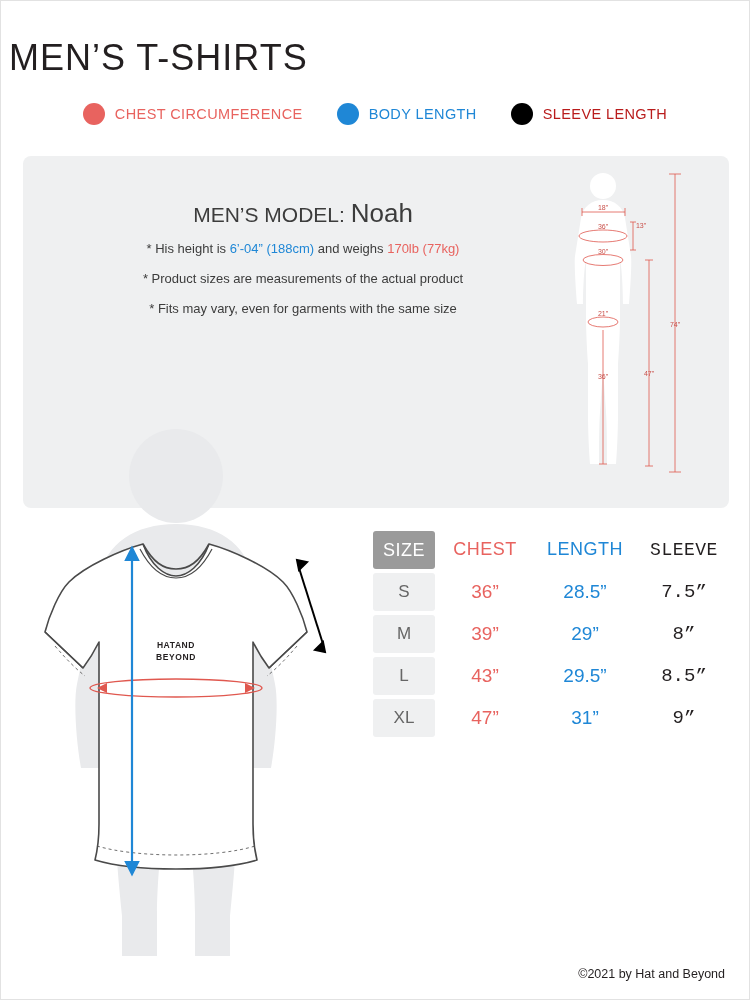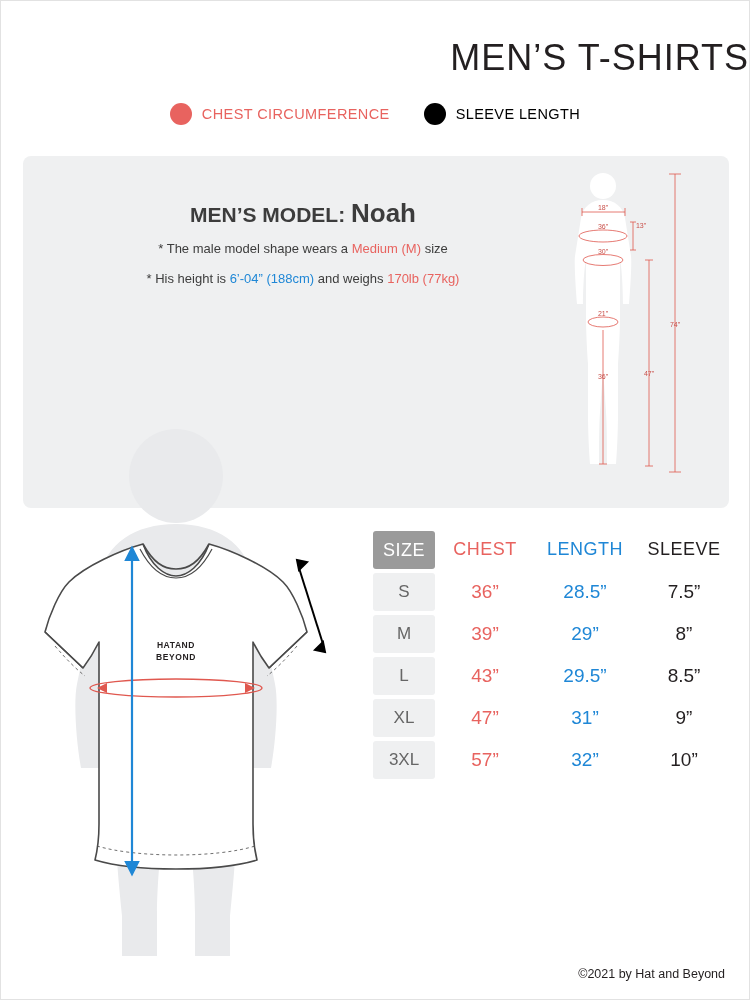--- a/index.html
+++ b/index.html
@@ -15,26 +15,27 @@
   }
   .page {
     position: relative;
     width: 750px;
     height: 1000px;
     border: 1px solid #e2e2e2;
   }
 
   
   .title {
-    text-align: right;
+    text-align: left;
     font-size: 36px;
     letter-spacing: 1px;
     font-weight: 400;
     margin: 36px 0 0 0;
     color: #231f20;
+    padding-left: 8px;
   }
 
   
   .legend {
     display: flex;
     justify-content: center;
     align-items: center;
     gap: 34px;
     margin-top: 24px;
   }
@@ -52,21 +53,21 @@
     background: #eff0f1;
     border-radius: 8px;
   }
   .model-heading {
     position: absolute;
     left: 40px;
     top: 42px;
     width: 480px;
     text-align: center;
     font-size: 21px;
-    font-weight: 700;
+    font-weight: 400;
     color: #3c3c3c;
   }
   .model-heading .model-name { font-size: 26px; }
   .notes {
     position: absolute;
     left: 40px;
     top: 84px;
     width: 480px;
     text-align: center;
   }
@@ -106,21 +107,21 @@
   }
   .trow { display: flex; align-items: center; height: 41px; }
   .trow + .trow { margin-top: 1px; }
   .cell {
     text-align: center;
     font-size: 19px;
   }
   .c-size { width: 62px; }
   .c-chest { width: 100px; color: #e8635f; }
   .c-length { width: 100px; color: #1f87d6; }
-  .c-sleeve { width: 98px; color: #231f20; }
+  .c-sleeve { width: 98px; color: #231f20; font-family: Liberation Mono, monospace; }
   .header .cell { font-size: 18px; letter-spacing: .5px; }
   .header .c-size {
     background: #9a9a9a;
     color: #ffffff;
     height: 38px;
     line-height: 38px;
     border-radius: 3px;
   }
   .header .c-chest { color: #e8635f; }
   .header .c-length { color: #1f87d6; }
@@ -149,38 +150,41 @@
 <div class="page">
 
   <h1 class="title">MEN’S T-SHIRTS</h1>
 
   <div class="legend">
     <div class="legend-item">
       <span class="legend-dot" style="background:#e8635f"></span>
       <span class="legend-label" style="color:#e8635f">CHEST CIRCUMFERENCE</span>
     </div>
     <div class="legend-item">
+      <span class="legend-dot" style="background:#1f87d6"></span>
+      <span class="legend-label" style="color:#1f87d6">BODY LENGTH</span>
+    </div>
+    <div class="legend-item">
       <span class="legend-dot" style="background:#000000"></span>
-      <span class="legend-label" style="color:#000000">SLEEVE LENGTH</span>
+      <span class="legend-label" style="color:#b91c1c">SLEEVE LENGTH</span>
     </div>
   </div>
 
   <div class="info-panel">
 
     <div class="model-heading">
       <span>MEN’S MODEL: </span><span class="model-name">Noah</span>
     </div>
 
     <div class="notes">
-      <div class="note">
-        <span>* The male model shape wears a </span><span class="hl-red">Medium (M)</span><span> size</span>
-      </div>
       <div class="note">
         <span>* His height is </span><span class="hl-blue">6’-04” (188cm)</span><span> and weighs </span><span class="hl-red">170lb (77kg)</span>
       </div>
+      <div class="note">* Product sizes are measurements of the actual product</div>
+      <div class="note">* Fits may vary, even for garments with the same size</div>
     </div>
 
     <div class="figure-wrap">
       <svg width="170" height="340" viewBox="0 0 170 340">
 
         <g fill="#ffffff" stroke="none">
           <circle cx="62" cy="22" r="13"></circle>
           <path d="M62 36 C50 36 42 43 40 54 L34 92 C33 100 35 128 36 140 L42 140 C42 128 43 104 45 96
                    L45 150 C45 168 46 186 47 200 L47 250 C47 266 48 288 49 300 L58 300
                    C58 286 58 262 59 248 L62 204 L65 248 C66 262 66 286 66 300 L75 300
@@ -311,22 +315,16 @@
       <div class="cell c-chest">43”</div>
       <div class="cell c-length">29.5”</div>
       <div class="cell c-sleeve">8.5”</div>
     </div>
     <div class="trow body-row">
       <div class="cell c-size">XL</div>
       <div class="cell c-chest">47”</div>
       <div class="cell c-length">31”</div>
       <div class="cell c-sleeve">9”</div>
     </div>
-    <div class="trow body-row">
-      <div class="cell c-size">3XL</div>
-      <div class="cell c-chest">57”</div>
-      <div class="cell c-length">32”</div>
-      <div class="cell c-sleeve">10”</div>
-    </div>
   </div>
 
   <div class="footer">©2021 by Hat and Beyond</div>
 </div>
 
 </body></html>

